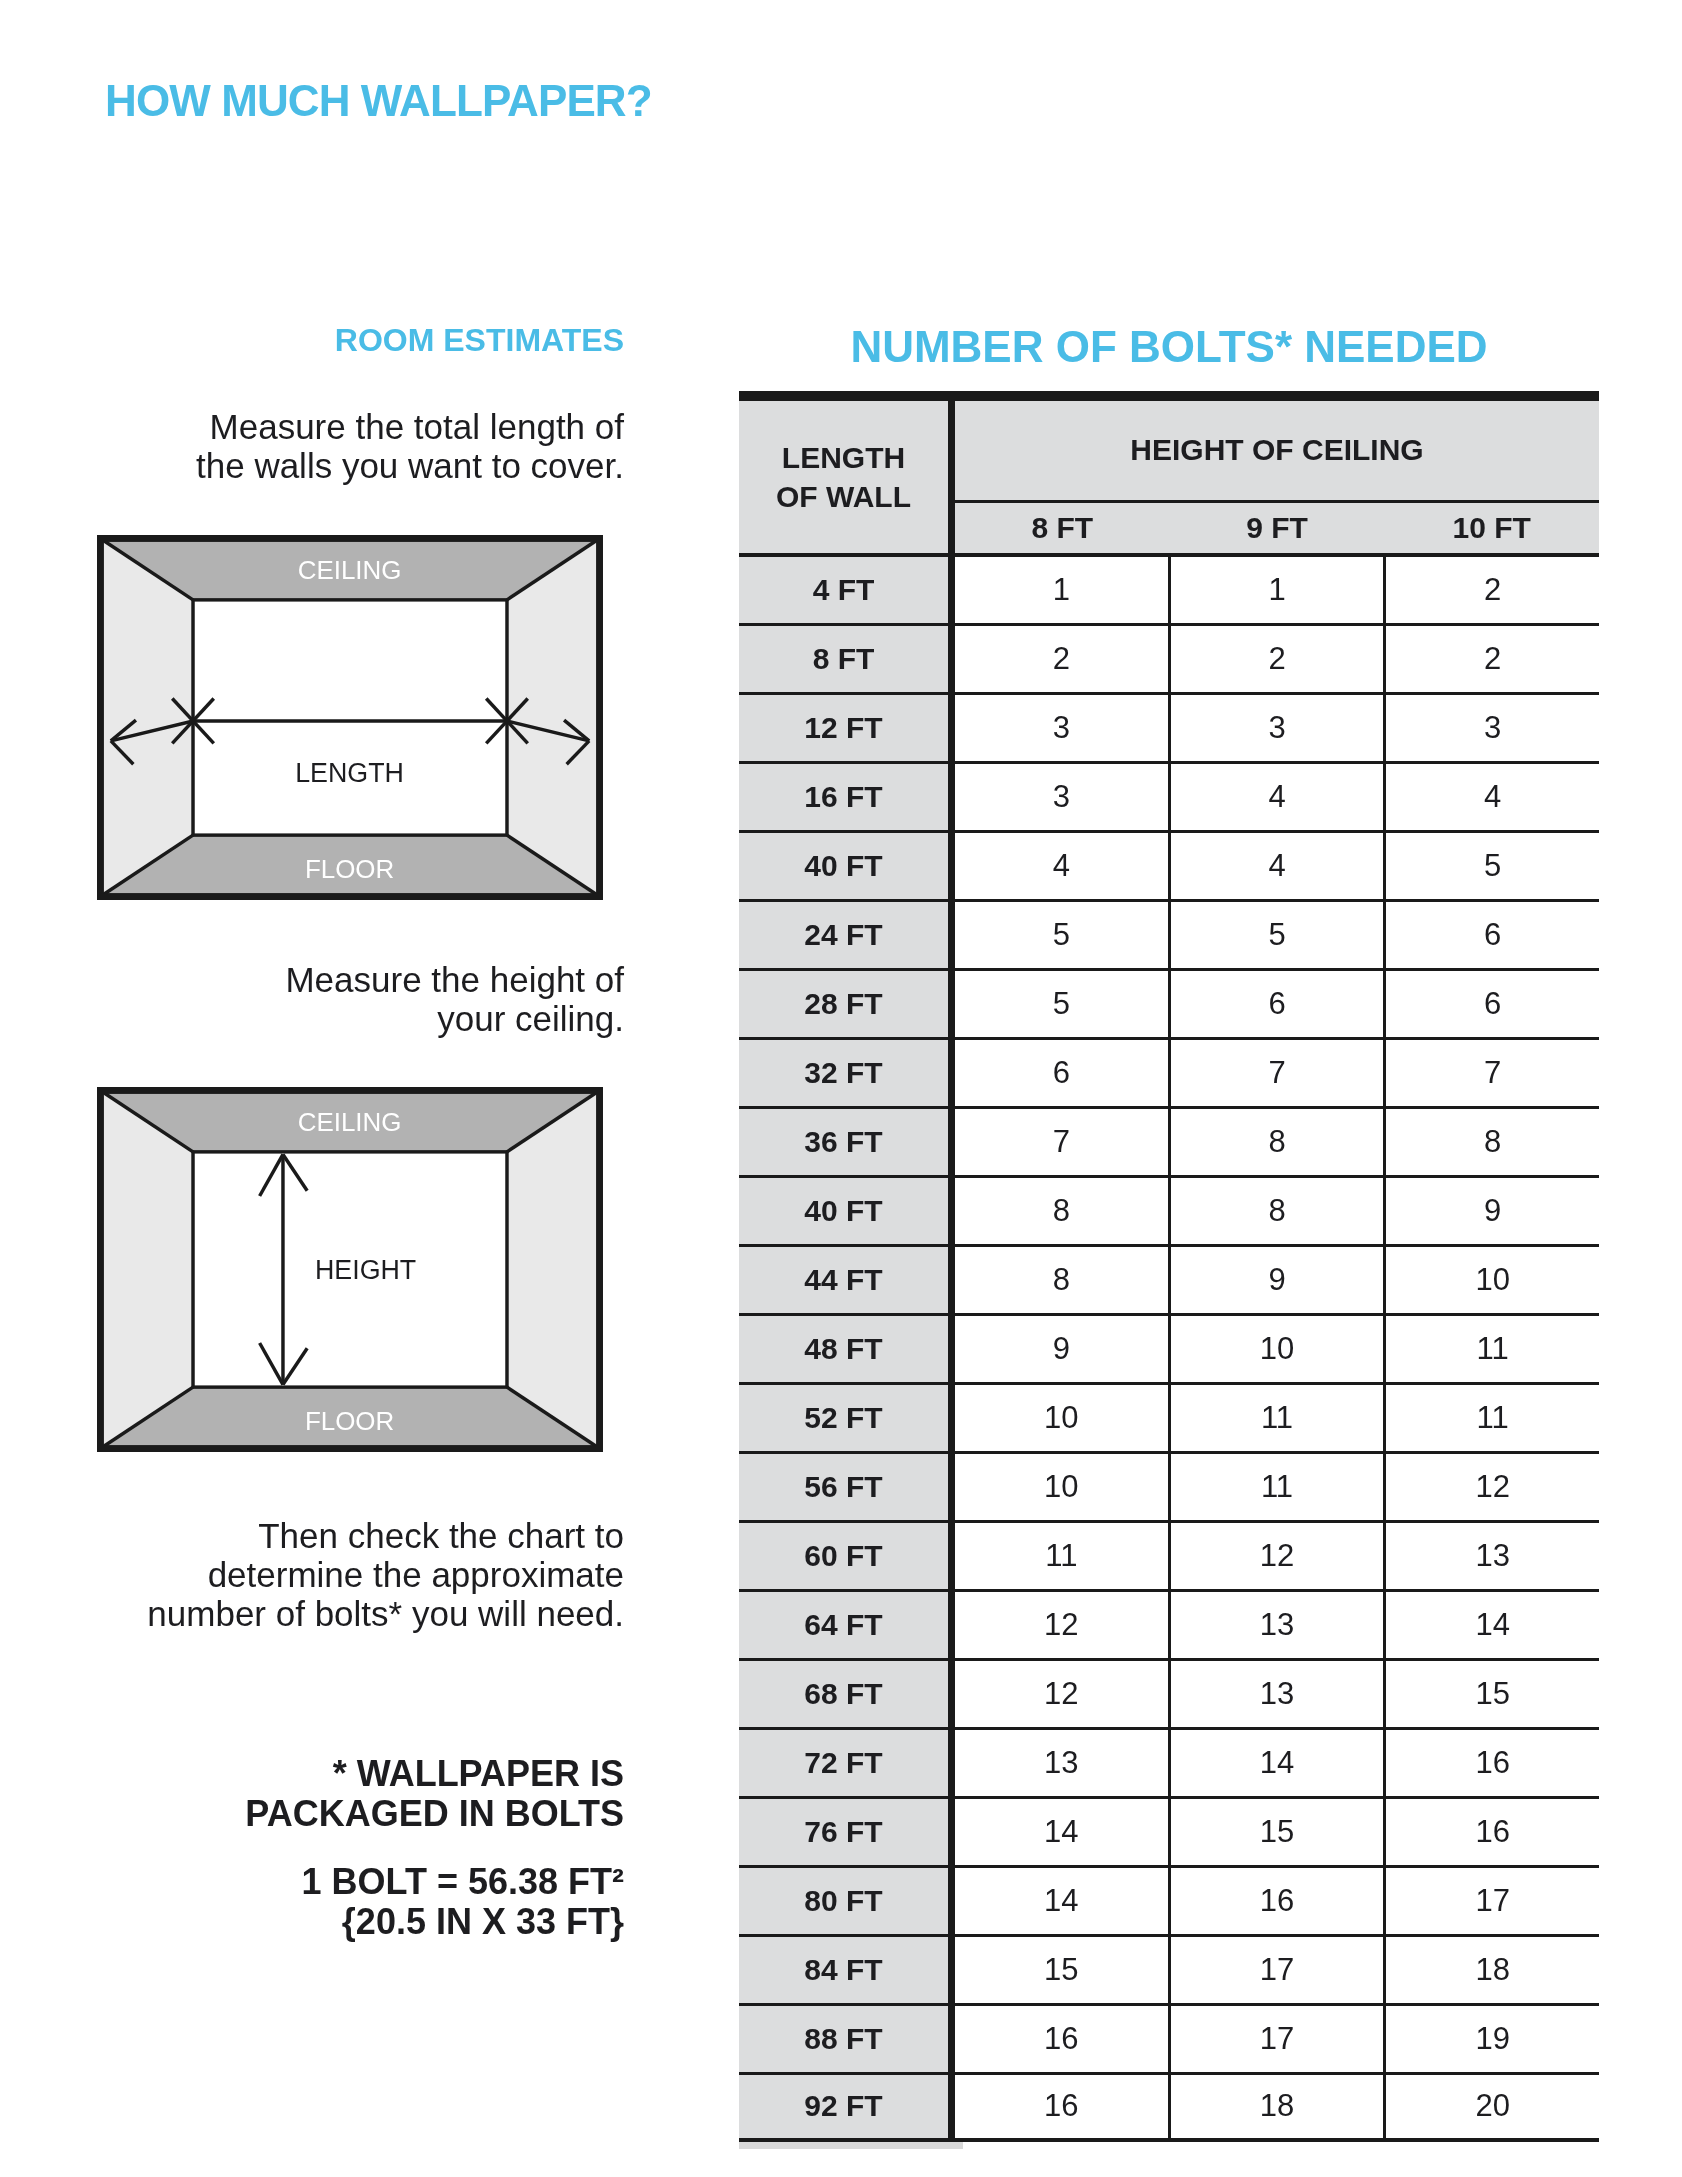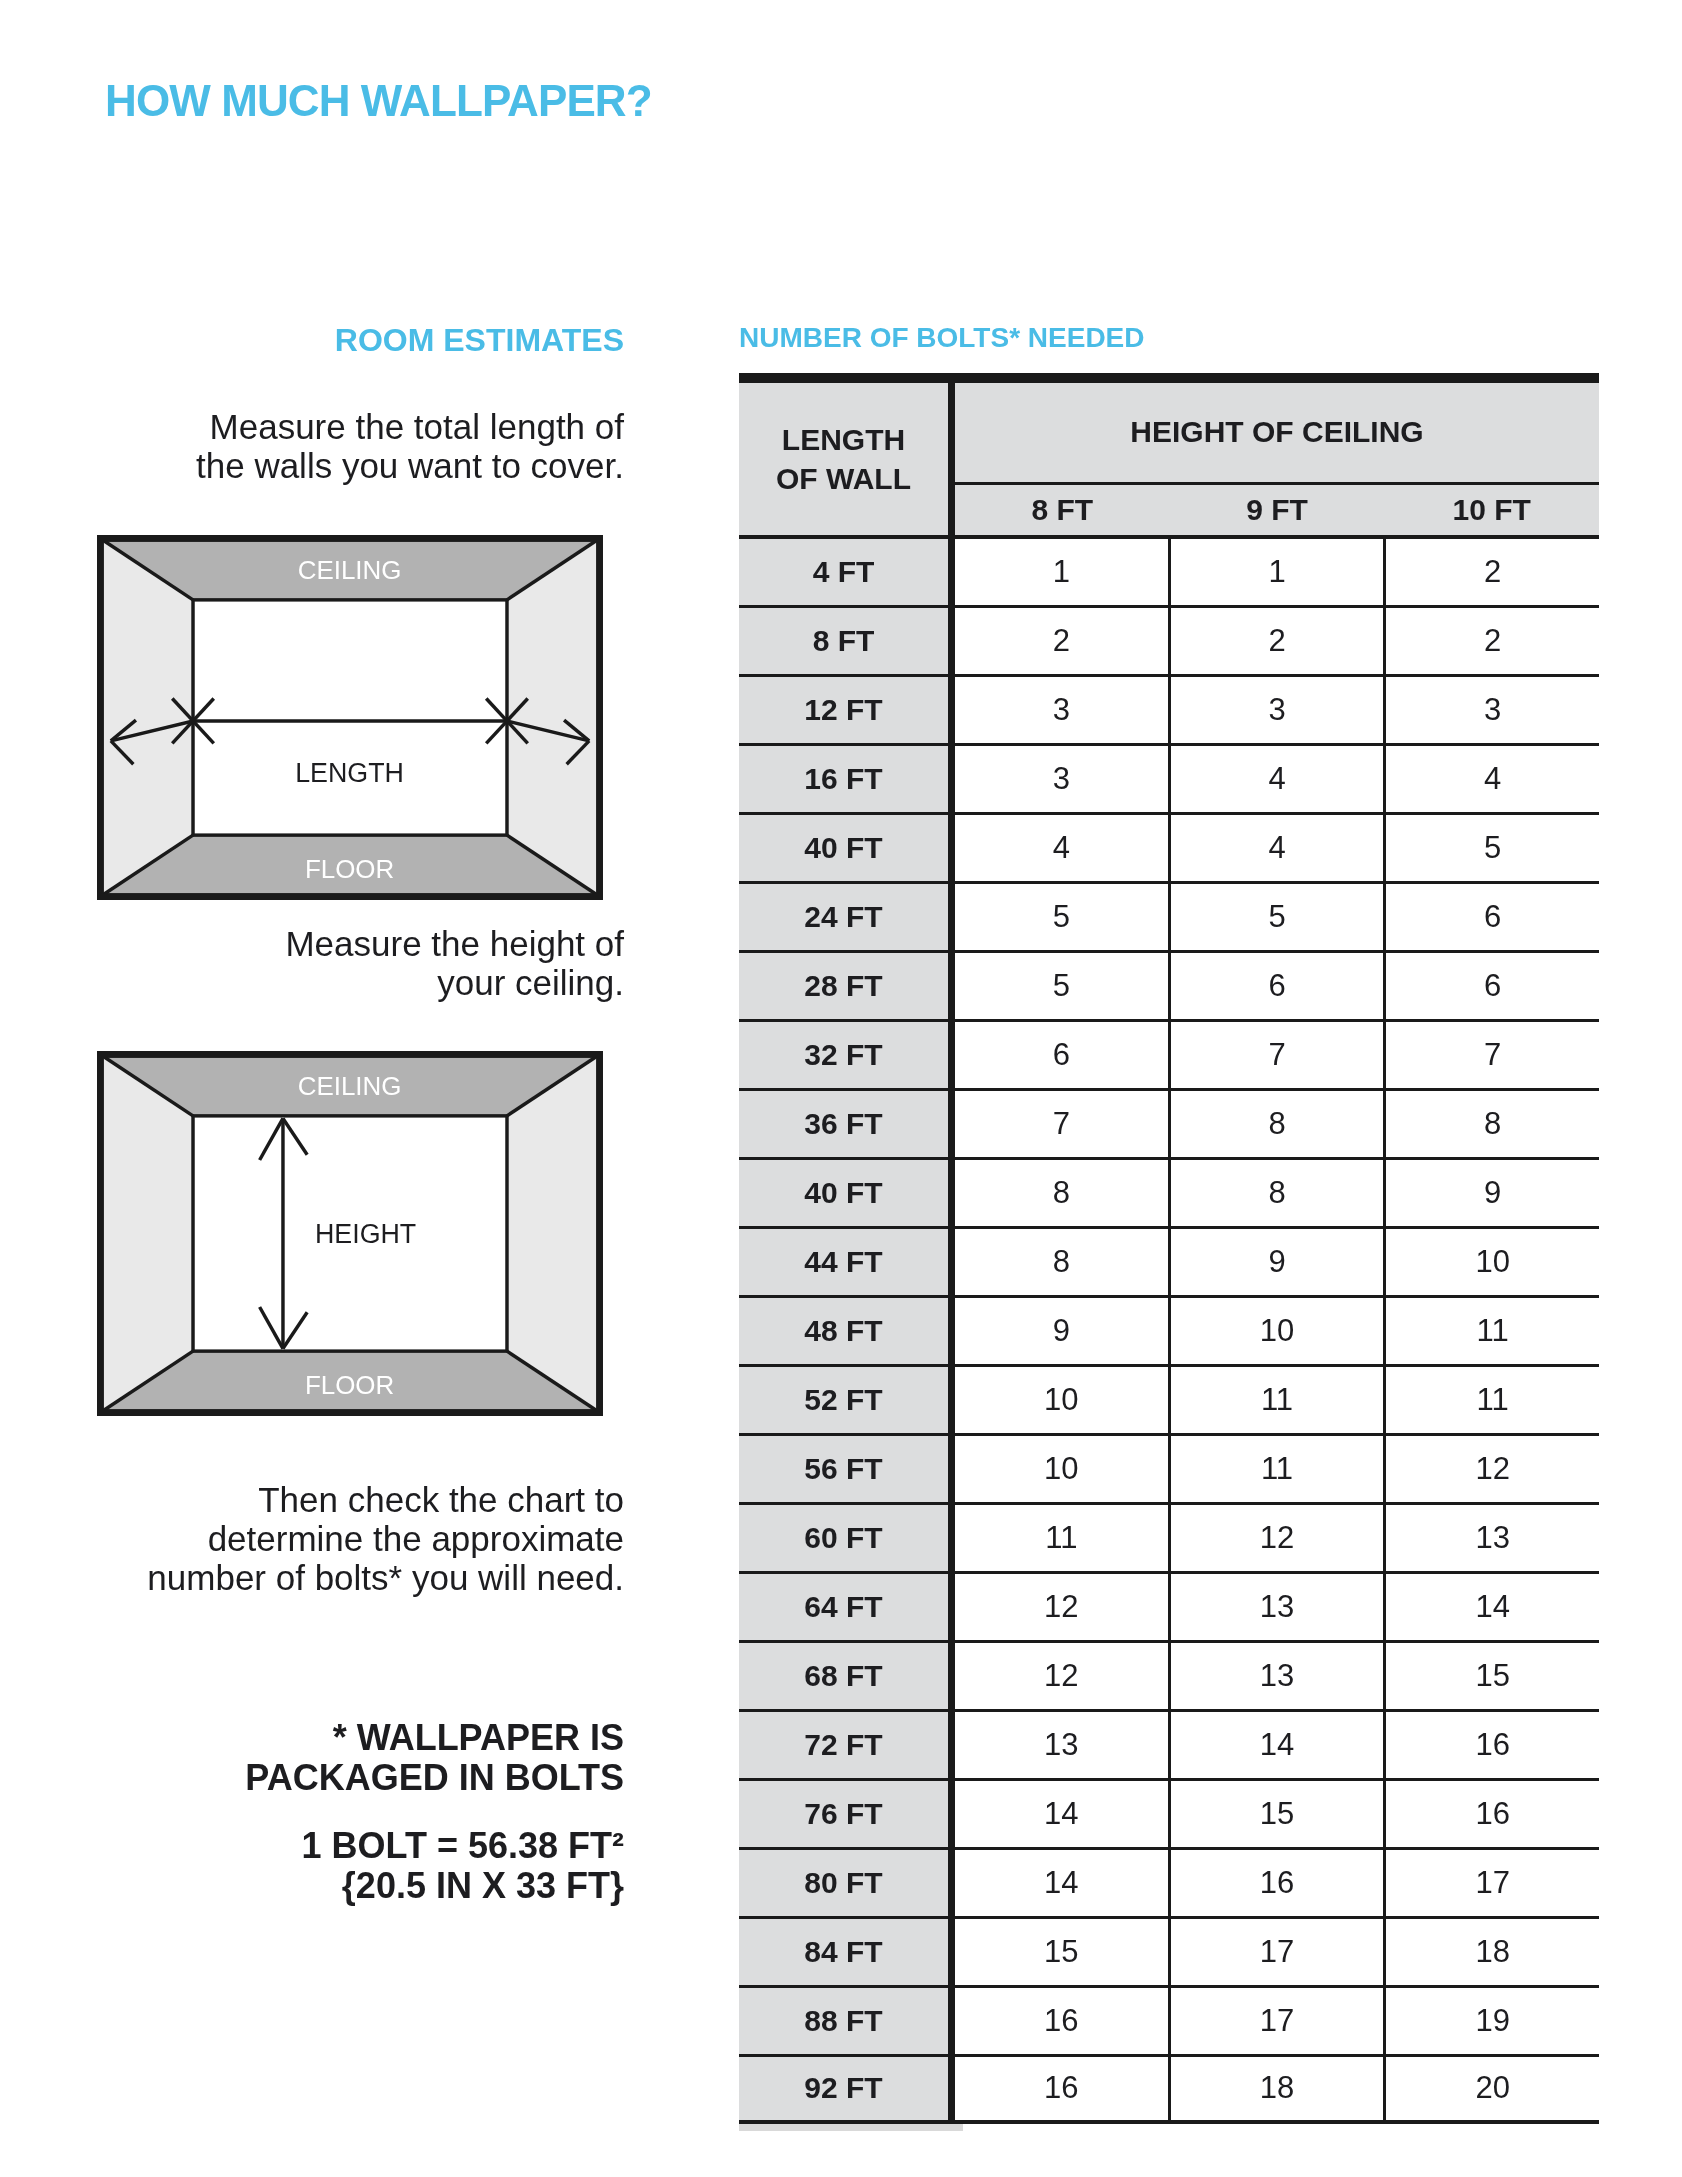--- a/index.html
+++ b/index.html
@@ -20,35 +20,35 @@
     position:absolute;left:105px;top:76px;
     font-size:44px;font-weight:bold;color:var(--blue);letter-spacing:-0.9px;
     white-space:nowrap;
   }
 
   
   .left-col{position:absolute;left:97px;top:322px;width:527px;text-align:right;}
   .section-heading{font-size:32px;font-weight:bold;color:var(--blue);letter-spacing:0;}
   .para{font-size:35px;line-height:39px;color:var(--ink);}
   .para.p1{margin-top:48px;}
-  .para.p2{margin-top:24px;}
+  .para.p2{margin-top:60px;}
   .para.p3{margin-top:64px;}
   .room-svg{display:block;margin-top:50px;}
   .room-svg.second{margin-top:49px;}
   .footnote{margin-top:121px;font-size:36px;font-weight:bold;line-height:40px;}
   .footnote .fn2{padding-left:26px;}
   .bolt-info{margin-top:28px;font-size:36px;font-weight:bold;line-height:40px;}
 
   .svg-label{font-family:"Liberation Sans", sans-serif;}
 
   
   .right-col{position:absolute;left:739px;top:322px;width:860px;}
   .table-heading{
-    font-size:28px;font-weight:bold;color:var(--blue);
-    width:100%;letter-spacing:0;
+    font-size:44px;font-weight:bold;color:var(--blue);
+    text-align:center;width:100%;letter-spacing:0;
   }
   .bolt-table{margin-top:19px;width:860px;}
   .t-topbar{height:9.5px;background:var(--line);}
   .t-header{display:flex;border-bottom:4.3px solid var(--line);}
   .t-corner{
     width:216px;height:152px;background:var(--cellgray);
     border-right:7.8px solid var(--line);
     display:flex;flex-direction:column;justify-content:center;align-items:center;
     font-size:30px;font-weight:bold;line-height:39px;text-align:center;
   }

